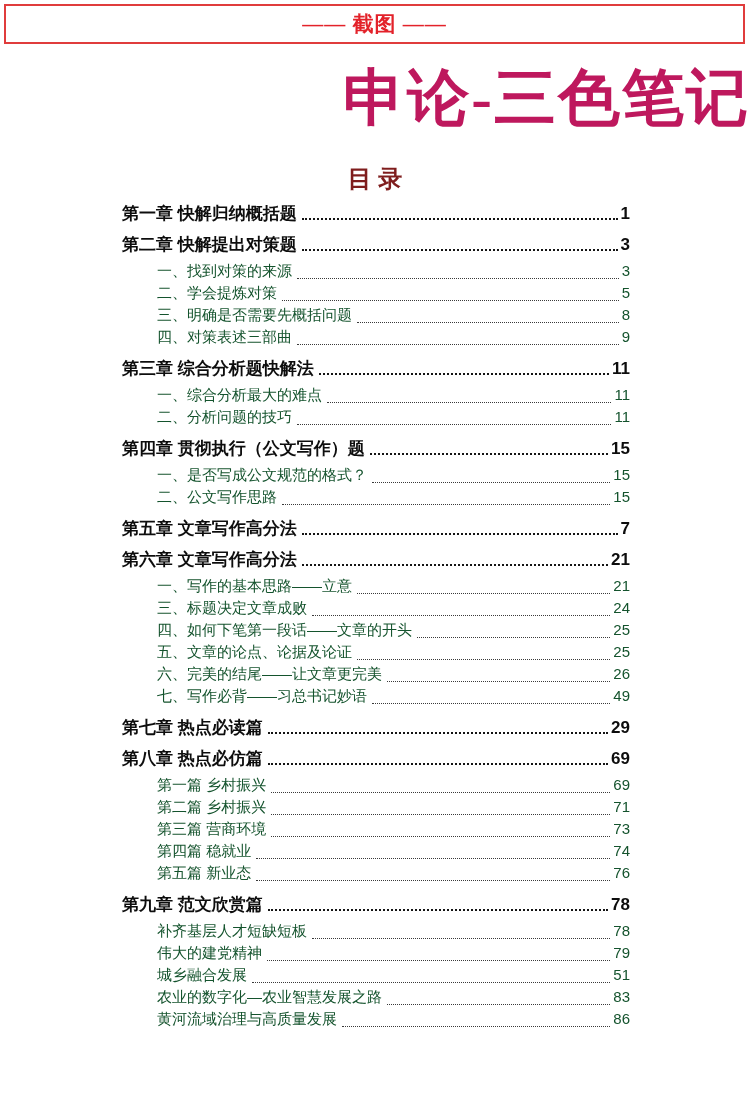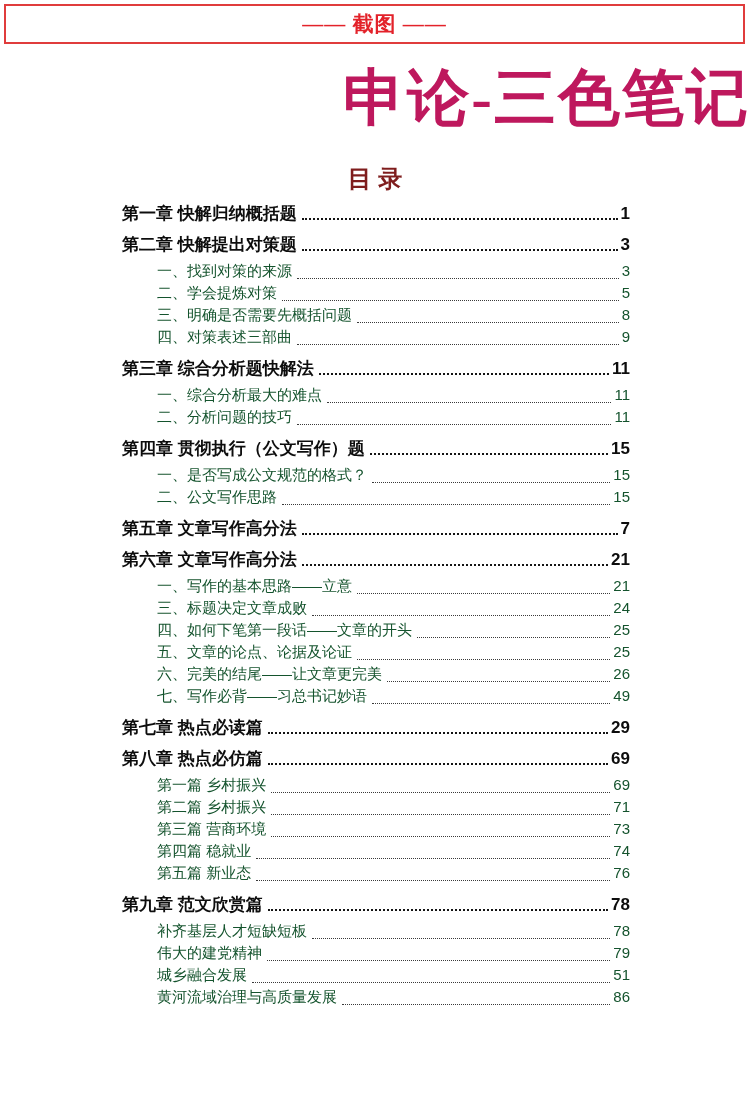--- a/index.html
+++ b/index.html
@@ -243,17 +243,22 @@
     <span class="toc-text">伟大的建党精神</span>
     <span class="toc-leader"></span>
     <span class="toc-page">79</span>
   </div>
     <div class="toc-row row-sub">
     <span class="toc-text">城乡融合发展</span>
     <span class="toc-leader"></span>
     <span class="toc-page">51</span>
   </div>
     <div class="toc-row row-sub">
+    <span class="toc-text">农业的数字化—农业智慧发展之路</span>
+    <span class="toc-leader"></span>
+    <span class="toc-page">83</span>
+  </div>
+    <div class="toc-row row-sub">
     <span class="toc-text">黄河流域治理与高质量发展</span>
     <span class="toc-leader"></span>
     <span class="toc-page">86</span>
   </div>
   </div>
 
 </body></html>

